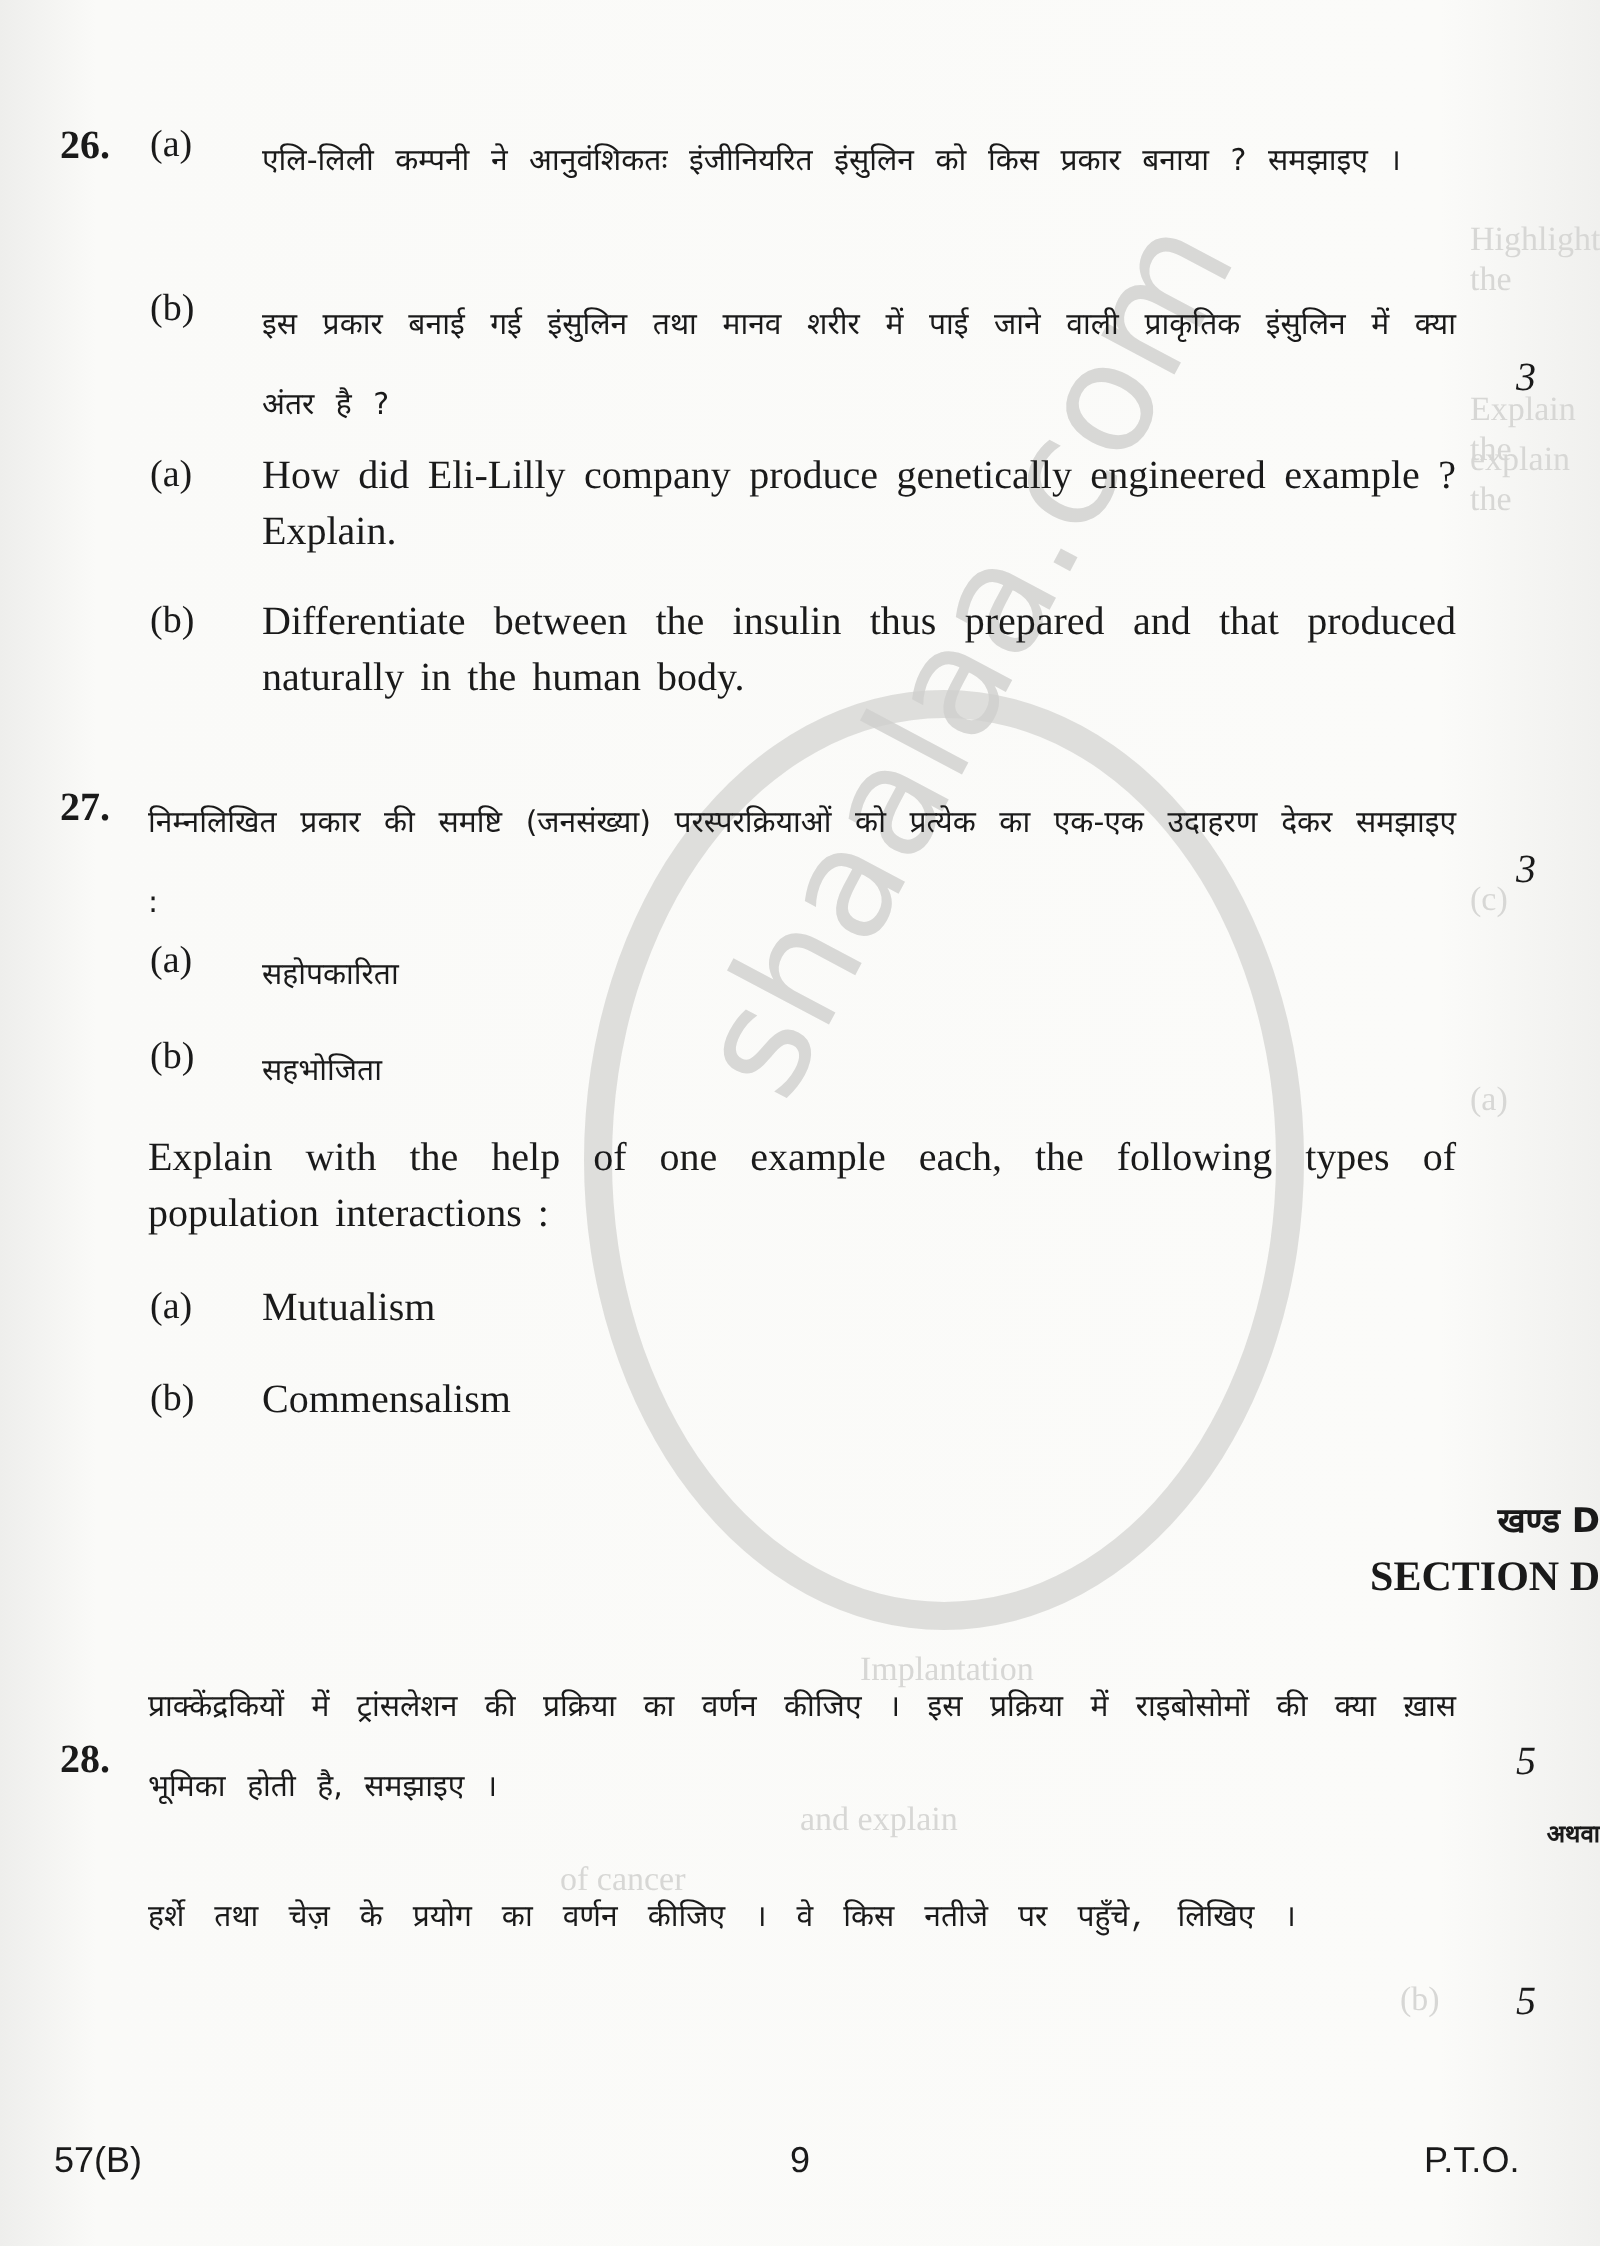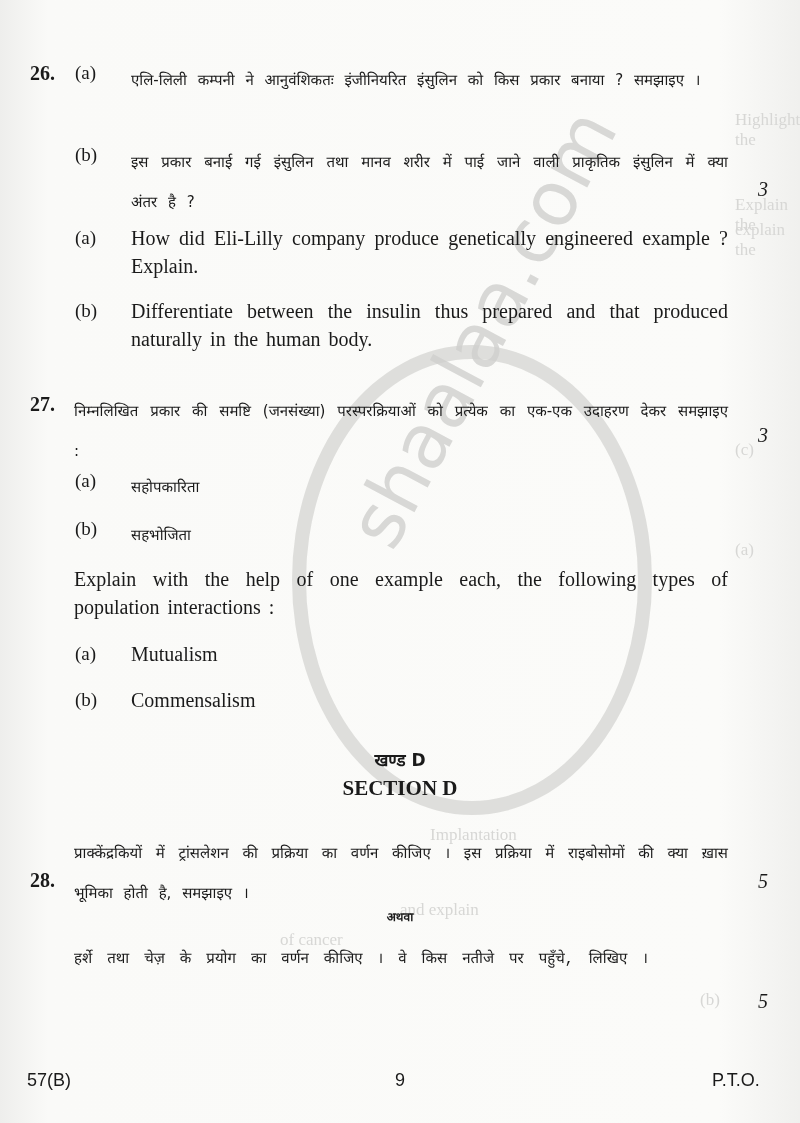--- a/index.html
+++ b/index.html
@@ -24,21 +24,21 @@
     position: absolute; left: 330px; top: 520px; transform: rotate(-62deg);
     font-family: "DejaVu Sans", sans-serif; font-size: 76px; color: #d0d0ce;
     opacity: 0.8; white-space: nowrap; transform-origin: left top;
   }
   .num { position: absolute; font-weight: bold; font-family: "Liberation Serif", serif; font-size: 20px; }
   .lbl { position: absolute; font-family: "Liberation Serif", serif; font-size: 19px; }
   .txt { position: absolute; text-align: justify; text-align-last: left; }
   .hi { font-family: "DejaVu Sans", sans-serif; font-size: 15px; line-height: 40px; word-spacing: 6px; }
   .en { font-family: "Liberation Serif", serif; font-size: 20px; line-height: 28px; word-spacing: 3px; }
   .marks { position: absolute; left: 758px; font-style: italic; font-family: "Liberation Serif", serif; font-size: 20px; }
-  .center { position: absolute; left: 0; width: 800px; text-align: center; font-weight: bold; }
+  .center { position: absolute; left: 0; width: 800px; text-align: right; font-weight: bold; }
   .footer { position: absolute; font-family: "Liberation Sans", sans-serif; font-size: 18px; }
 </style>
 </head>
 <body>
 
 <div class="page">
 
   <div class="bleed" style="left:735px;top:110px;">Highlight the</div>
   <div class="bleed" style="left:735px;top:195px;">Explain the</div>
   <div class="bleed" style="left:735px;top:220px;">explain the</div>

